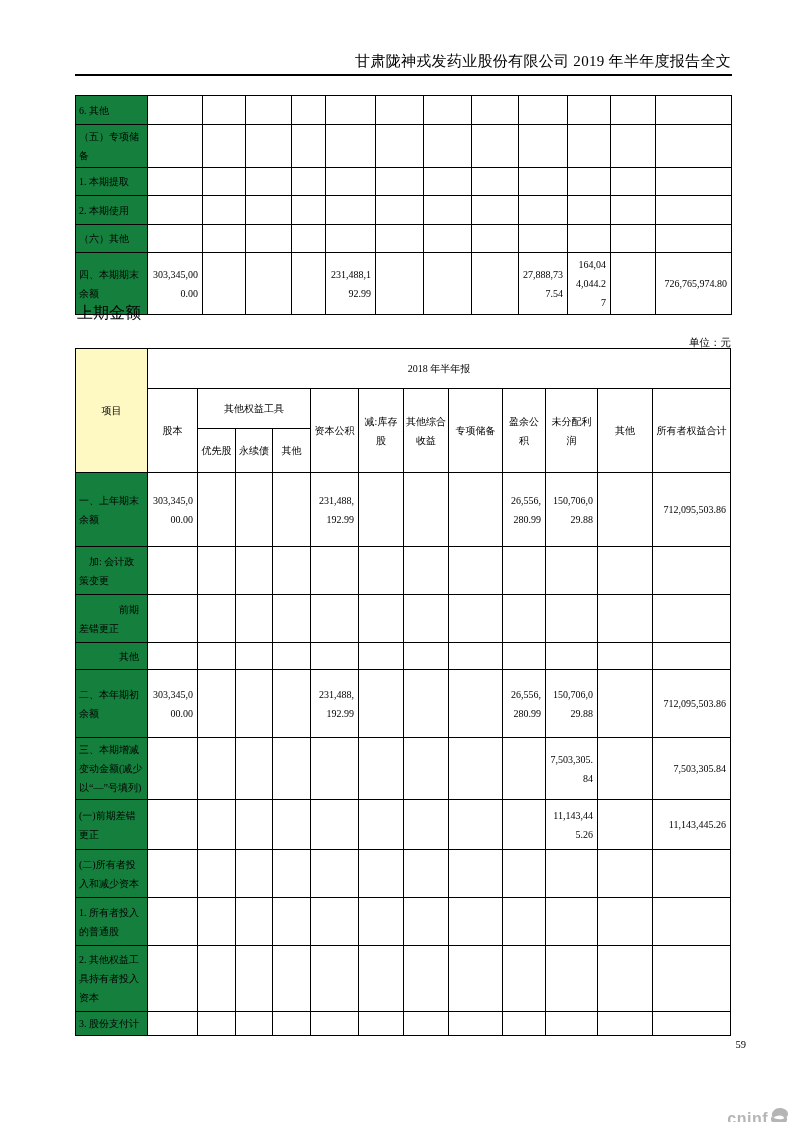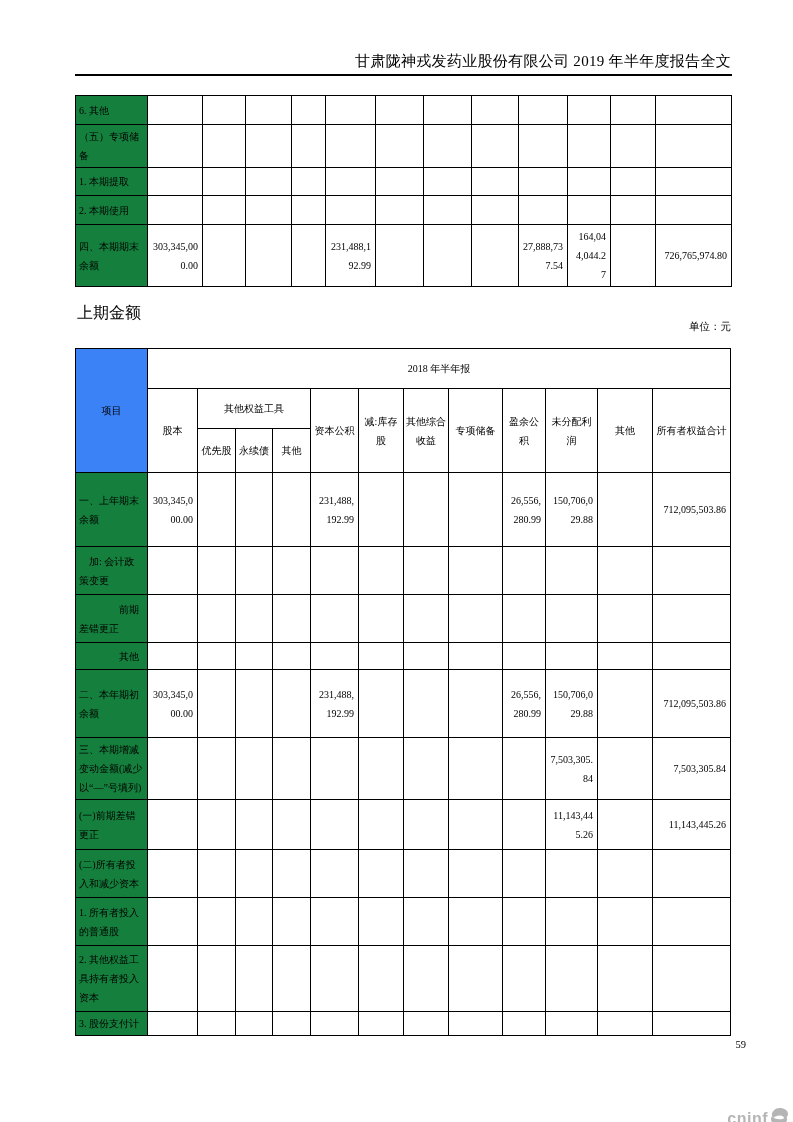--- a/index.html
+++ b/index.html
@@ -18,23 +18,23 @@
     font-size:10px;line-height:19px;border:1.5px solid #000;
   }
   #top-table{top:95px;}
   #bottom-table{top:348px;}
   .fin-table td,.fin-table th{border:1px solid #000;vertical-align:middle;overflow:hidden;}
   .fin-table .lbl{
     background:#15803d;text-align:left;padding:2px 3px;word-break:break-all;font-weight:normal;
   }
   .fin-table .num{text-align:right;padding:2px 4px;word-break:break-all;}
   .fin-table .hdr{text-align:center;font-weight:normal;padding:10px 2px;word-break:break-all;background:#fff;}
-  .fin-table .hdr-item{background:#3b82f6;}
+  .fin-table .hdr-item{background:#fef9c3;}
   .caption-left{position:absolute;top:303px;left:77px;font-size:16px;}
-  .caption-right{position:absolute;top:320px;right:62px;font-size:10.5px;}
+  .caption-right{position:absolute;top:336px;right:62px;font-size:10.5px;}
   .page-number{position:absolute;top:1039px;right:47px;font-size:10.5px;}
   .cninfo-logo{position:absolute;top:1074px;right:4px;text-align:right;color:#b5b5b5;line-height:1.15;}
   .logo-row{display:flex;align-items:center;justify-content:flex-end;gap:2px;margin-top:33px;}
   .logo-word{font-family:"Liberation Sans","DejaVu Sans",sans-serif;font-weight:bold;font-size:16px;color:#b5b5b5;letter-spacing:.5px;}
   .logo-swirl{display:inline-block;}
   .logo-cn{font-size:10px;letter-spacing:3px;margin-right:20px;margin-top:-2px;}
   .logo-url{font-family:"Liberation Sans","DejaVu Sans",sans-serif;font-size:9.5px;letter-spacing:.2px;}
 </style>
 </head>
 <body>
@@ -101,20 +101,35 @@
           <td class="num"></td>
           <td class="num"></td>
           <td class="num"></td>
           <td class="num"></td>
           <td class="num"></td>
           <td class="num"></td>
           <td class="num"></td>
         </tr>
         <tr style="height: 29px;">
           <td class="lbl">2. 本期使用</td>
+          <td class="num"></td>
+          <td class="num"></td>
+          <td class="num"></td>
+          <td class="num"></td>
+          <td class="num"></td>
+          <td class="num"></td>
+          <td class="num"></td>
+          <td class="num"></td>
+          <td class="num"></td>
+          <td class="num"></td>
+          <td class="num"></td>
+          <td class="num"></td>
+        </tr>
+        <tr style="height: 28px;">
+          <td class="lbl">（六）其他</td>
           <td class="num"></td>
           <td class="num"></td>
           <td class="num"></td>
           <td class="num"></td>
           <td class="num"></td>
           <td class="num"></td>
           <td class="num"></td>
           <td class="num"></td>
           <td class="num"></td>
           <td class="num"></td>

